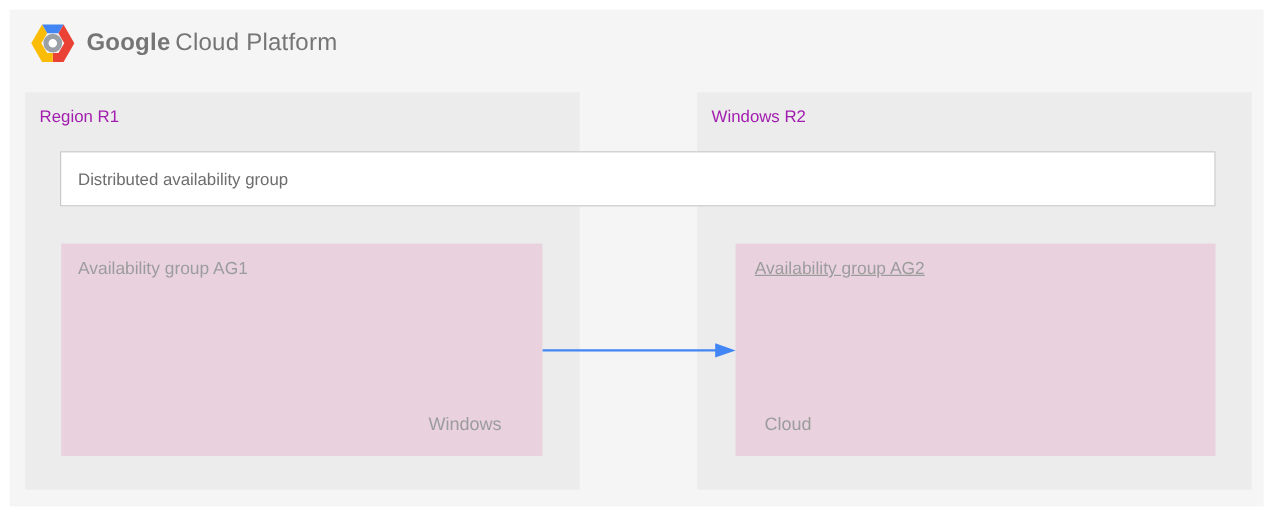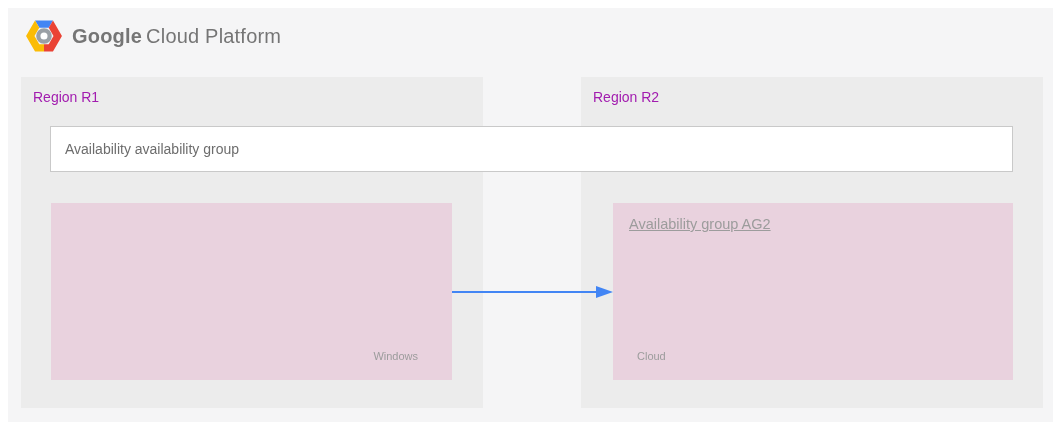--- a/index.html
+++ b/index.html
@@ -99,21 +99,21 @@
     position: absolute;
     top: 13px;
     font-size: 14.5px;
     color: #9c9c9c;
   }
   .ag1 .ag-label { left: 14px; }
   .ag2 .ag-label { left: 16px; text-decoration: underline; }
   .os-label {
     position: absolute;
     bottom: 18px;
-    font-size: 11px;
+    font-size: 15px;
     color: #9c9c9c;
   }
   .os-label.os-right { right: 34px; }
   .os-label.os-left { left: 24px; }
   .arrow-svg {
     position: absolute;
     left: 452px;
     top: 282px;
     width: 162px;
     height: 20px;
@@ -137,28 +137,29 @@
     <div class="brand-text">
       <span class="brand-google">Google</span><span class="brand-rest">Cloud Platform</span>
     </div>
   </div>
 
   <div class="region r1">
     <div class="region-label">Region R1</div>
   </div>
 
   <div class="region r2">
-    <div class="region-label">Region R2</div>
+    <div class="region-label">Windows R2</div>
   </div>
 
   <div class="dist-box">
-    <span>Availability availability group</span>
+    <span>Distributed availability group</span>
   </div>
 
   <div class="ag-box ag1">
+    <div class="ag-label">Availability group AG1</div>
     <div class="os-label os-right">Windows</div>
   </div>
 
   <div class="ag-box ag2">
     <div class="ag-label">Availability group AG2</div>
     <div class="os-label os-left">Cloud</div>
   </div>
 
   <svg class="arrow-svg" viewBox="0 0 162 20" xmlns="http://www.w3.org/2000/svg">
     <line x1="0" y1="10" x2="146" y2="10" stroke-width="2" style="stroke:var(--arrow-blue,#4285f4)"></line>

